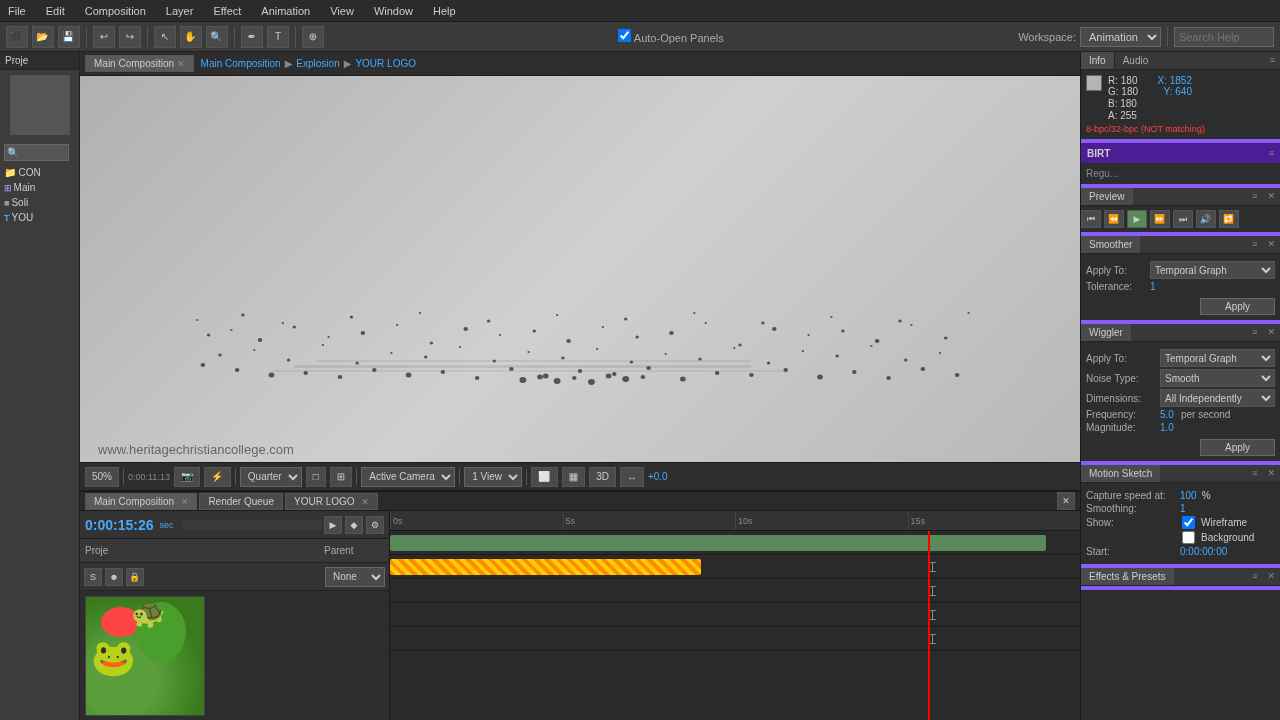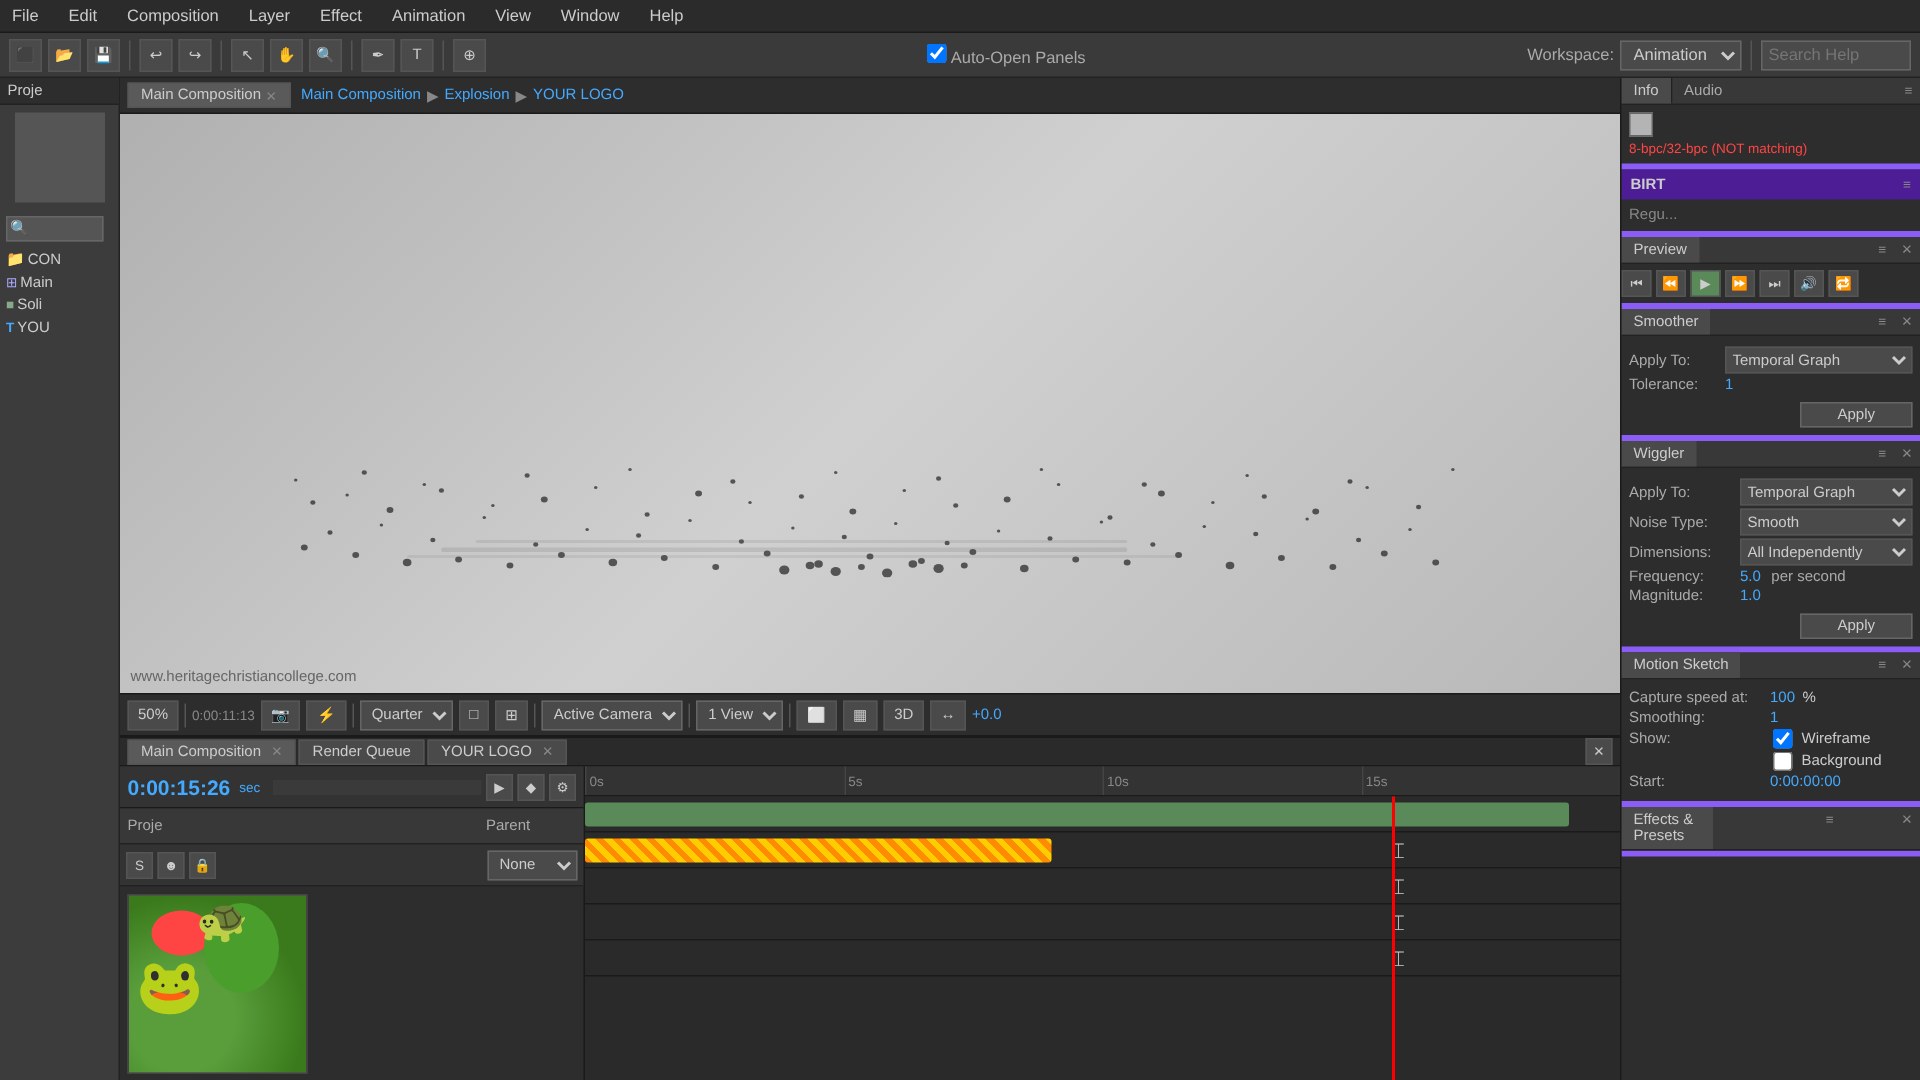--- a/index.html
+++ b/index.html
@@ -114,21 +114,21 @@
     .ico-comp::before { content: "⊞"; font-size: 9px; color: #aaf; }
 
     
     #particle-svg { width: 100%; height: 100%; }
 
     .tl-btn { width: 18px; height: 18px; background: #4a4a4a; border: 1px solid #555; color: #ccc; font-size: 9px; cursor: pointer; display: flex; align-items: center; justify-content: center; }
 
     select { cursor: pointer; }
     button { cursor: pointer; }
 
-    .watermark { position: absolute; bottom: 5px; left: 7px; font-size: 10px; color: #666; z-index: 5; margin-top: 36px; }
+    .watermark { position: absolute; bottom: 5px; left: 18px; font-size: 13px; color: #666; z-index: 5; margin-top: 36px; }
   </style>
 </head>
 <body>
 
 <div id="menubar">
   <span class="menu-item">File</span>
   <span class="menu-item">Edit</span>
   <span class="menu-item">Composition</span>
   <span class="menu-item">Layer</span>
   <span class="menu-item">Effect</span>
@@ -456,20 +456,36 @@
     <div class="panel-section">
       <div style="display:flex; background:#383838; border-bottom:1px solid #222;">
         <div style="padding:3px 8px; font-size:10px; color:#ccc; cursor:pointer; background:#4a4a4a; border-right:1px solid #222;">Info</div>
         <div style="padding:3px 8px; font-size:10px; color:#aaa; cursor:pointer;">Audio</div>
         <span style="flex:1;"></span>
         <span style="padding:3px 5px; font-size:9px; color:#888;">≡</span>
       </div>
       <div id="info-panel" class="panel-body">
         <div style="display:flex; gap:6px; margin-bottom:3px;">
           <div class="color-swatch"></div>
+          <div>
+            <div style="display:flex; justify-content:space-between; gap:20px;">
+              <span style="font-size:10px; color:#ccc;">R: 180</span>
+              <span style="font-size:10px; color:#4af;">X: 1852</span>
+            </div>
+            <div style="display:flex; justify-content:space-between; gap:20px;">
+              <span style="font-size:10px; color:#ccc;">G: 180</span>
+              <span style="font-size:10px; color:#4af;">Y: 640</span>
+            </div>
+            <div>
+              <span style="font-size:10px; color:#ccc;">B: 180</span>
+            </div>
+            <div>
+              <span style="font-size:10px; color:#ccc;">A: 255</span>
+            </div>
+          </div>
         </div>
         <div class="warning">8-bpc/32-bpc (NOT matching)</div>
       </div>
     </div>
 
     <div class="panel-section">
       <div class="panel-header">
         <span class="panel-title">BIRT</span>
         <span style="color:#888; font-size:9px;">≡</span>
       </div>
@@ -589,21 +605,21 @@
           <span class="ms-check-label">Background</span>
         </div>
         <div class="ms-row">
           <span class="ms-label">Start:</span>
           <span class="ms-value">0:00:00:00</span>
         </div>
       </div>
     </div>
 
     <div class="panel-section">
-      <div style="display:flex; background:#383838; border-bottom:1px solid #222;gap:35px;">
+      <div style="display:flex; background:#383838; border-bottom:1px solid #222;">
         <div style="padding:3px 8px; font-size:10px; color:#ccc; cursor:pointer; background:#4a4a4a;">Effects &amp; Presets</div>
         <span style="flex:1;"></span>
         <span style="padding:3px 5px; font-size:9px; color:#888;">≡</span>
         <span style="padding:3px 5px; font-size:9px; color:#888;">✕</span>
       </div>
     </div>
 
   </div>
 </div>
 

